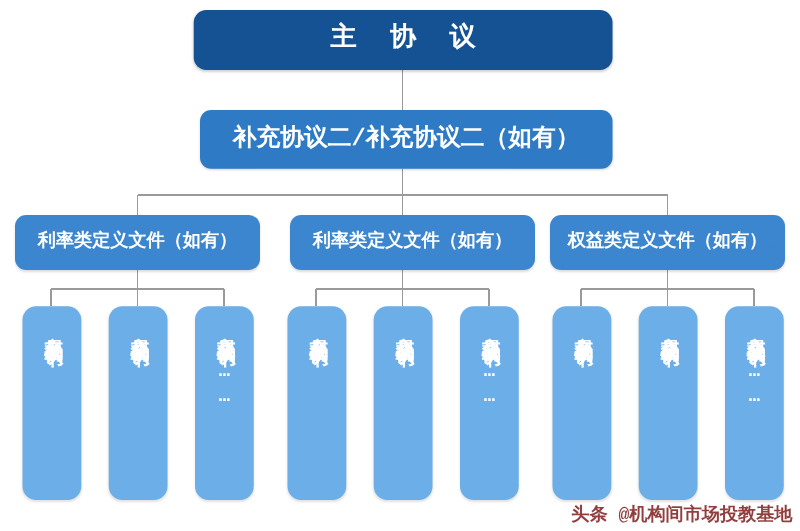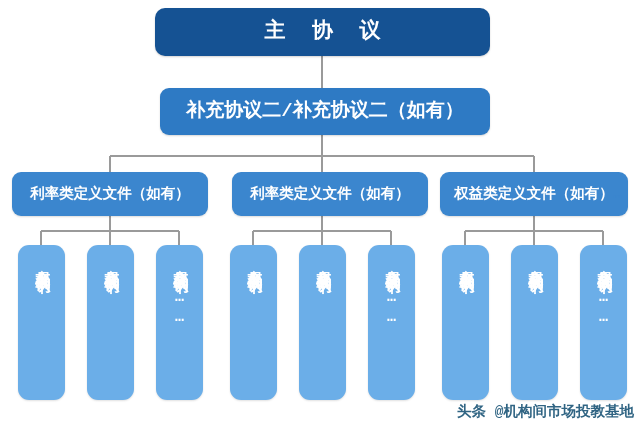--- a/index.html
+++ b/index.html
@@ -102,21 +102,21 @@
     color: #ffffff;
     letter-spacing: 2.5px;
     line-height: 1;
   }
   .watermark {
     position: absolute;
     right: 6px;
     bottom: 4px;
     font-size: 14.5px;
     font-weight: bold;
-    color: #0c4a6e;
+    color: #7f1d1d;
     opacity: 0.85;
     white-space: nowrap;
   }
 </style>
 </head>
 <body>
 
 <div id="stage">
 
   <svg class="conn-layer" viewBox="0 0 640 425" width="640" height="425">

